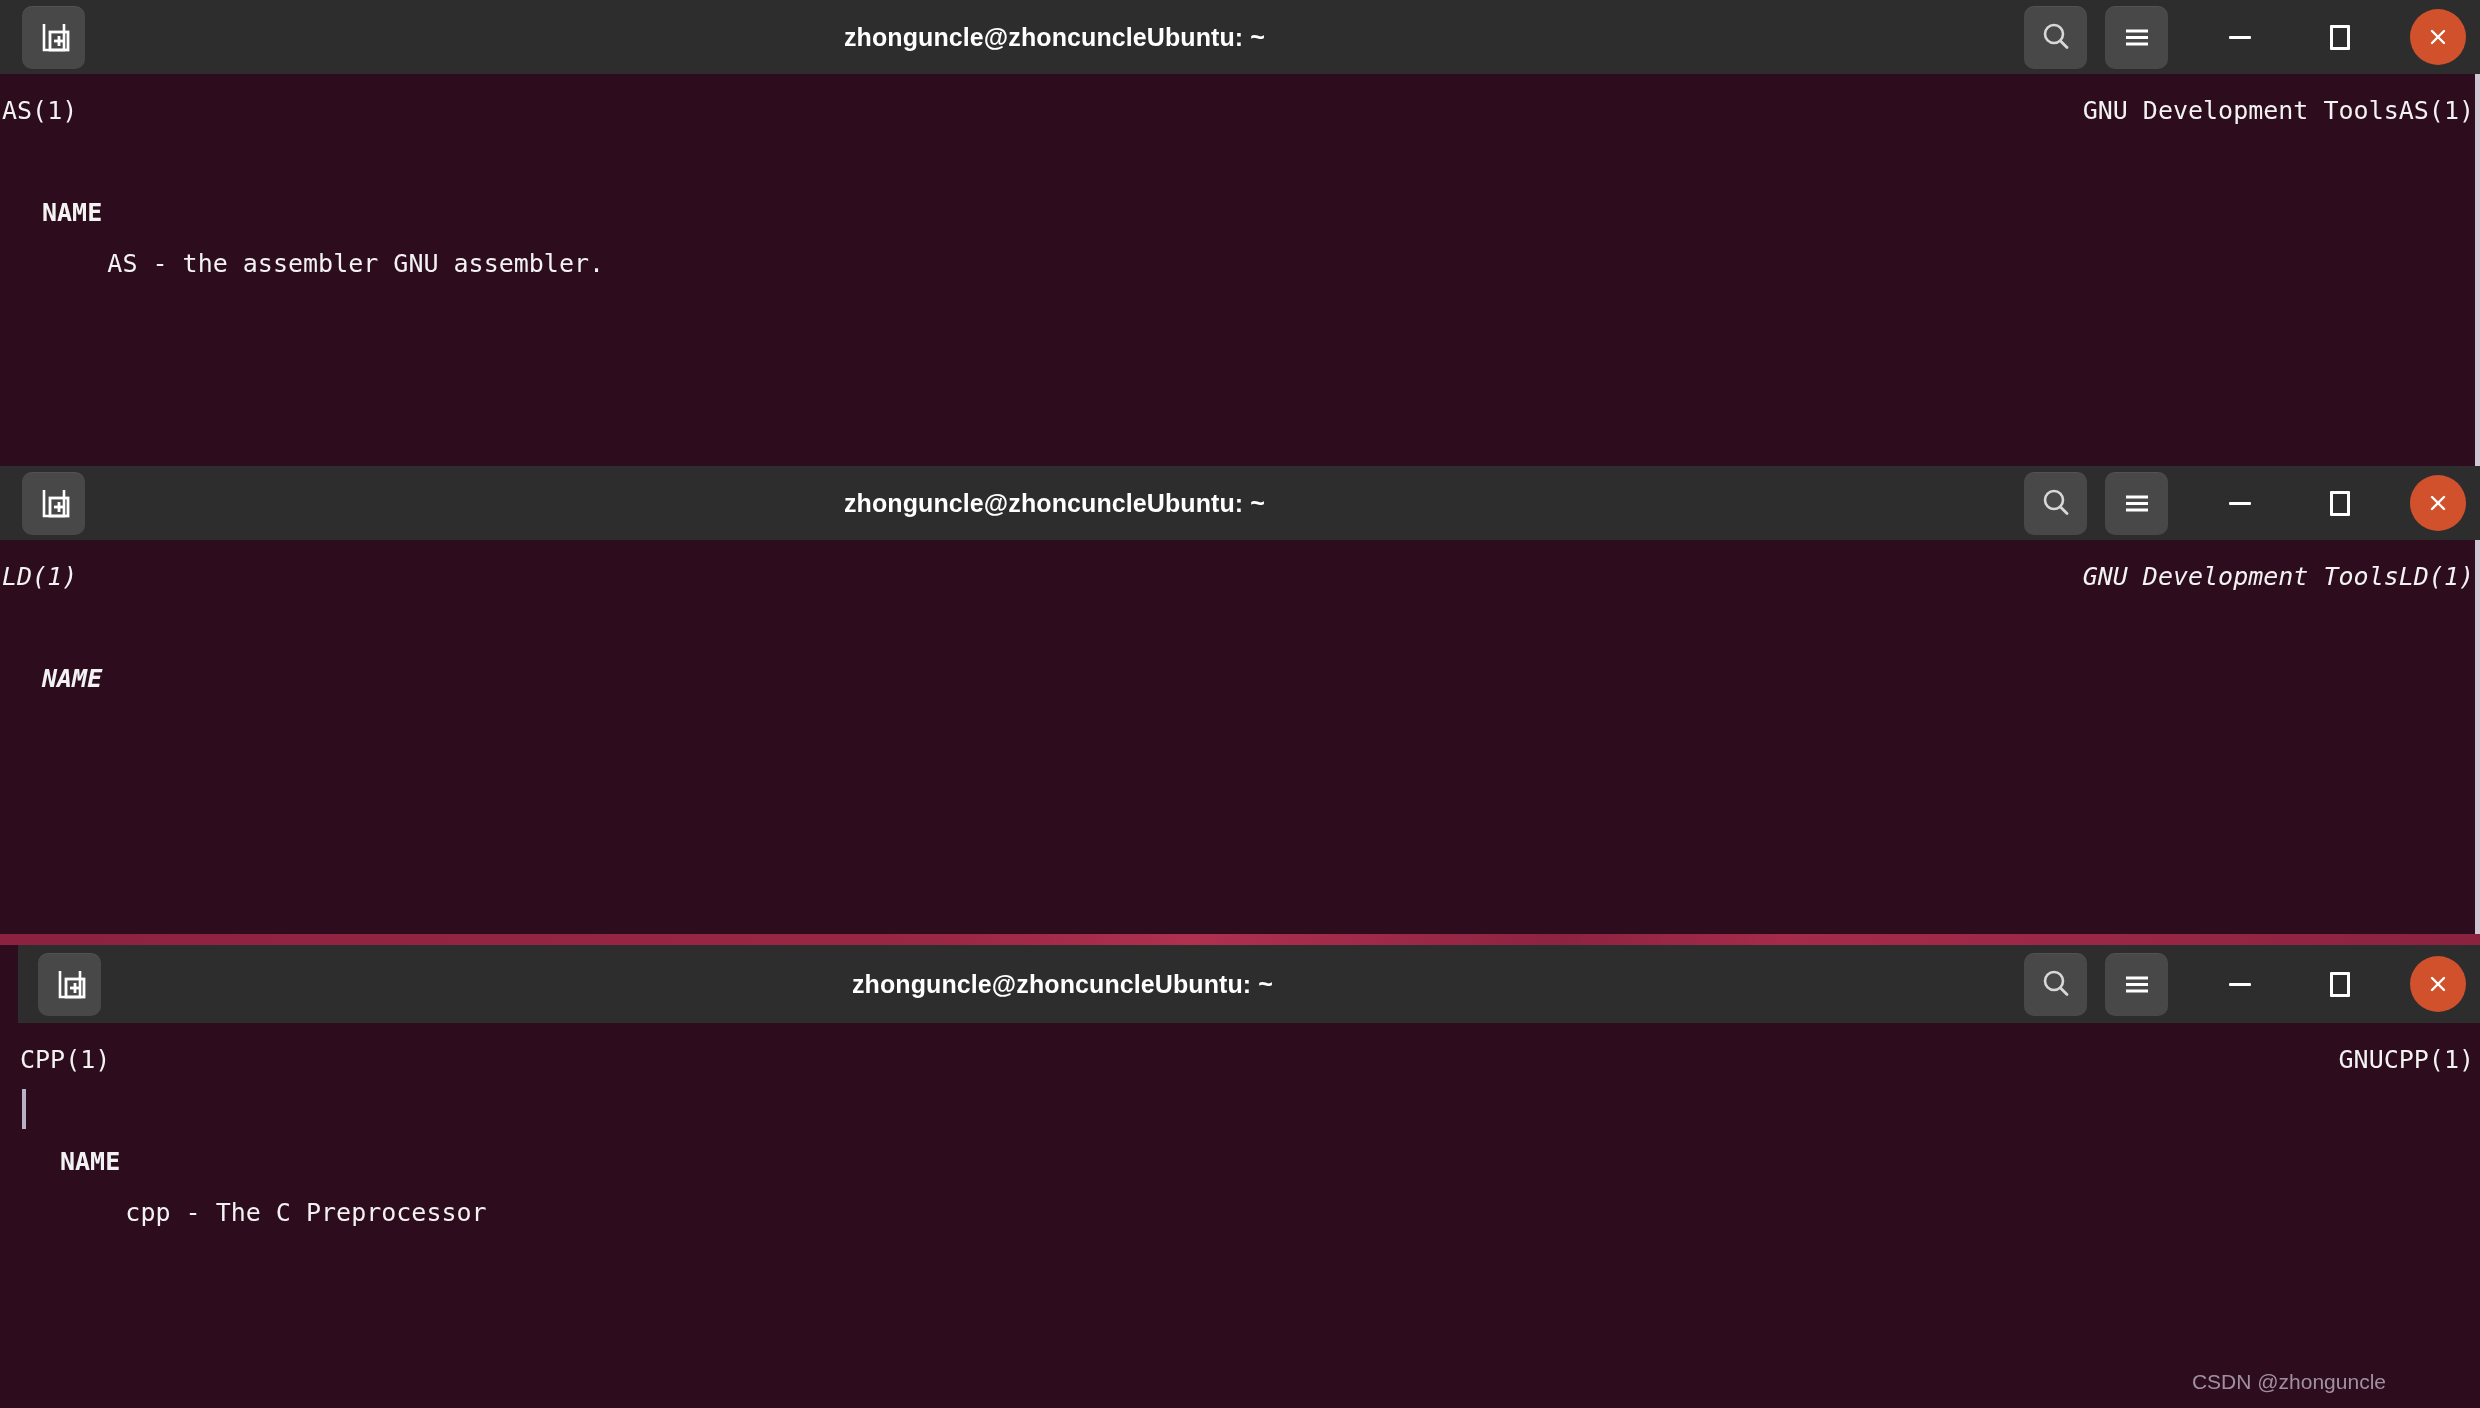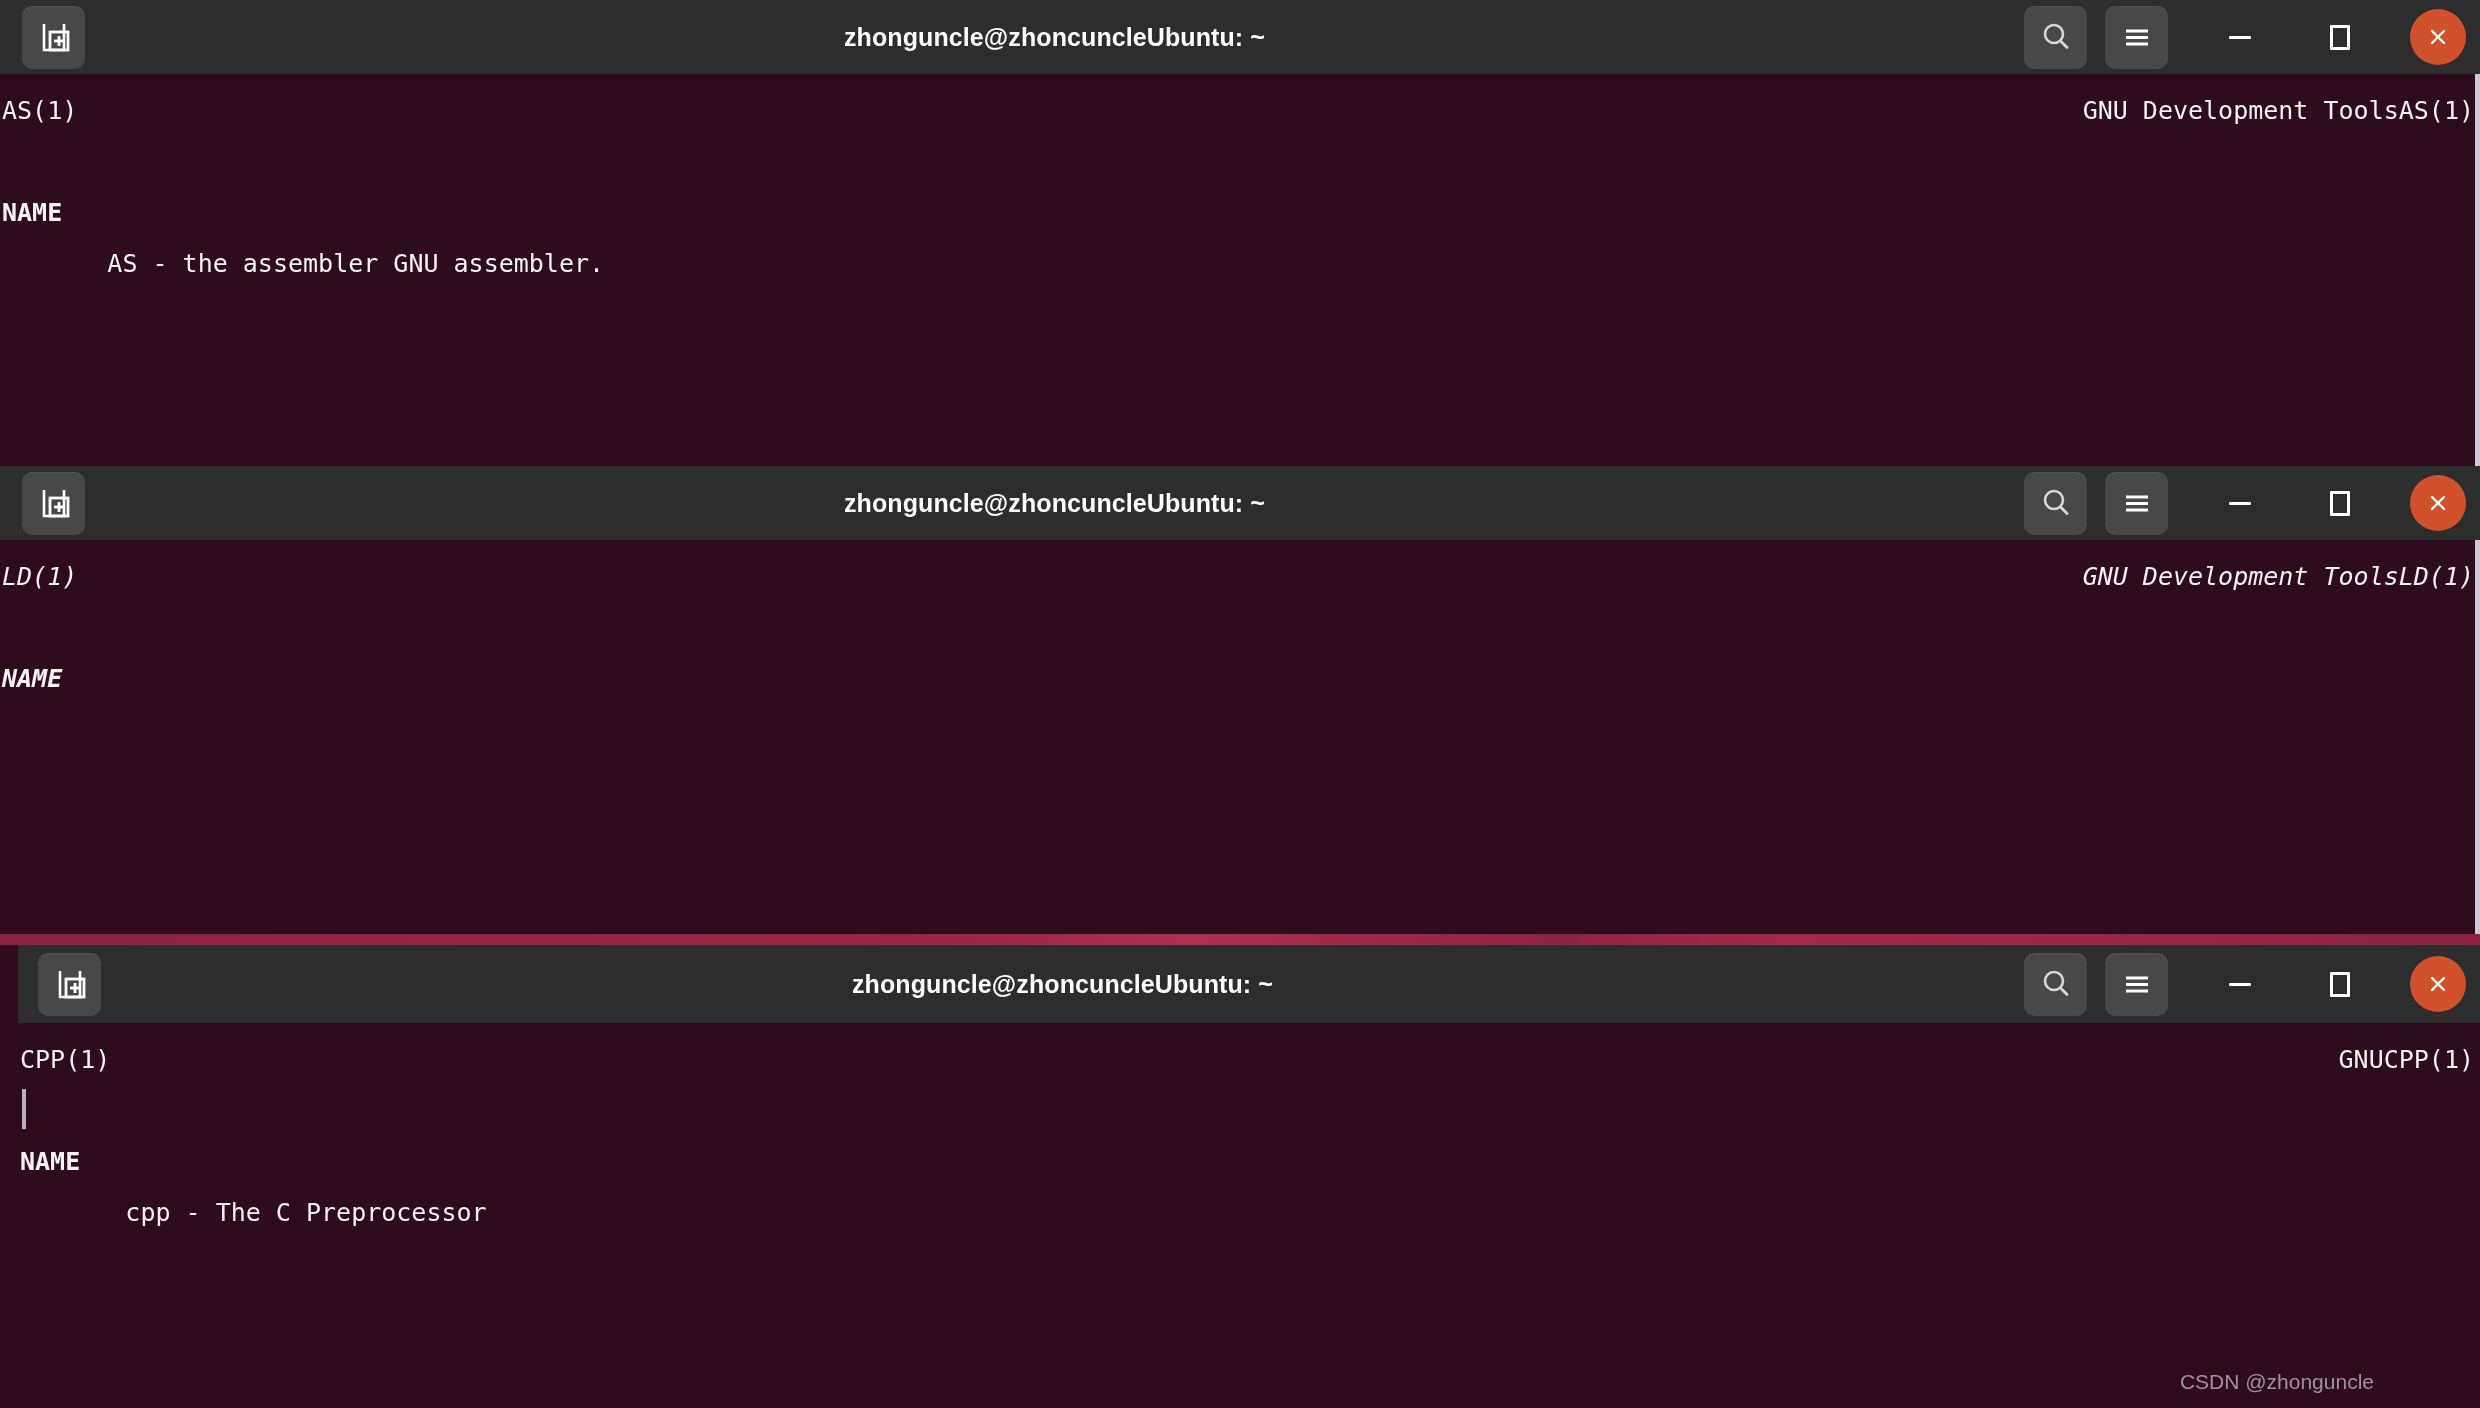--- a/index.html
+++ b/index.html
@@ -133,21 +133,21 @@
     padding: 0 6px 0 2px;
   }
   .man-left  { flex: 0 0 auto; }
   .man-mid   { flex: 1 1 auto; text-align: right; }
   .man-right { flex: 0 0 auto; }
 
   .plain {
     white-space: pre;
     padding-left: 2px;
   }
-  .bold { font-weight: bold; }
+  .bold { font-weight: bold; margin-left: 40px; }
   .blank { height: 51px; }
 
   .cursorline {
     height: 51px;
     position: relative;
   }
   .cursorbar {
     position: absolute;
     left: 4px;
     top: 4px;
@@ -358,15 +358,15 @@
         <span class="man-right">CPP(1)</span>
       </div>
       <div class="cursorline">
         <span class="cursorbar"></span>
       </div>
       <div class="plain bold">NAME</div>
       <div class="plain">       cpp - The C Preprocessor</div>
     </div>
   </div>
 
-  <div class="watermark" style="right:26px; bottom:14px;">CSDN @zhonguncle</div>
+  <div class="watermark" style="right:14px; bottom:14px;">CSDN @zhonguncle</div>
 
 </div>
 
 </body></html>

